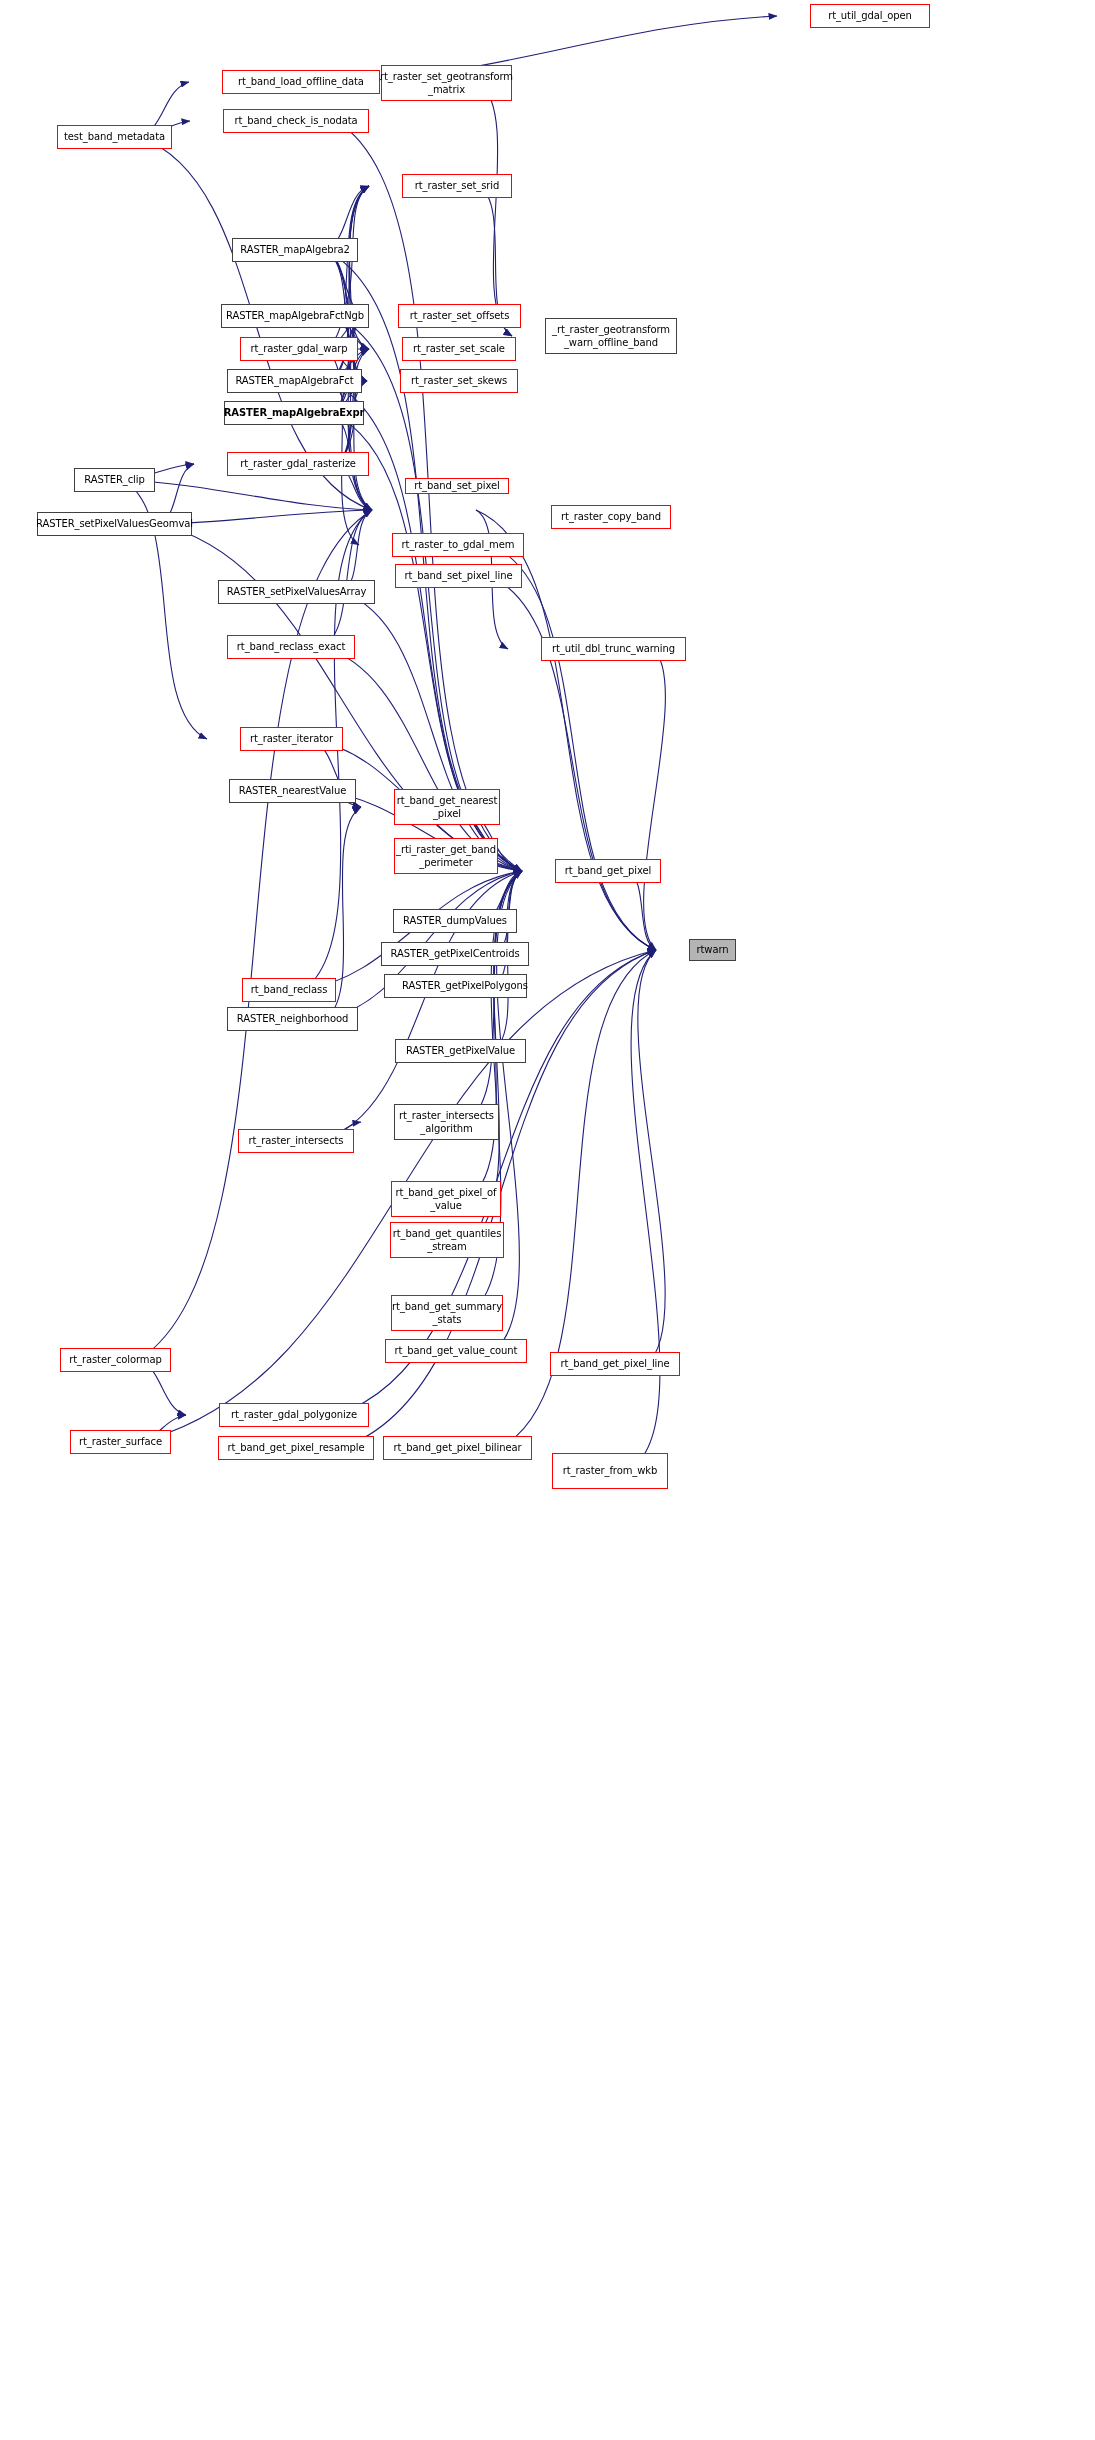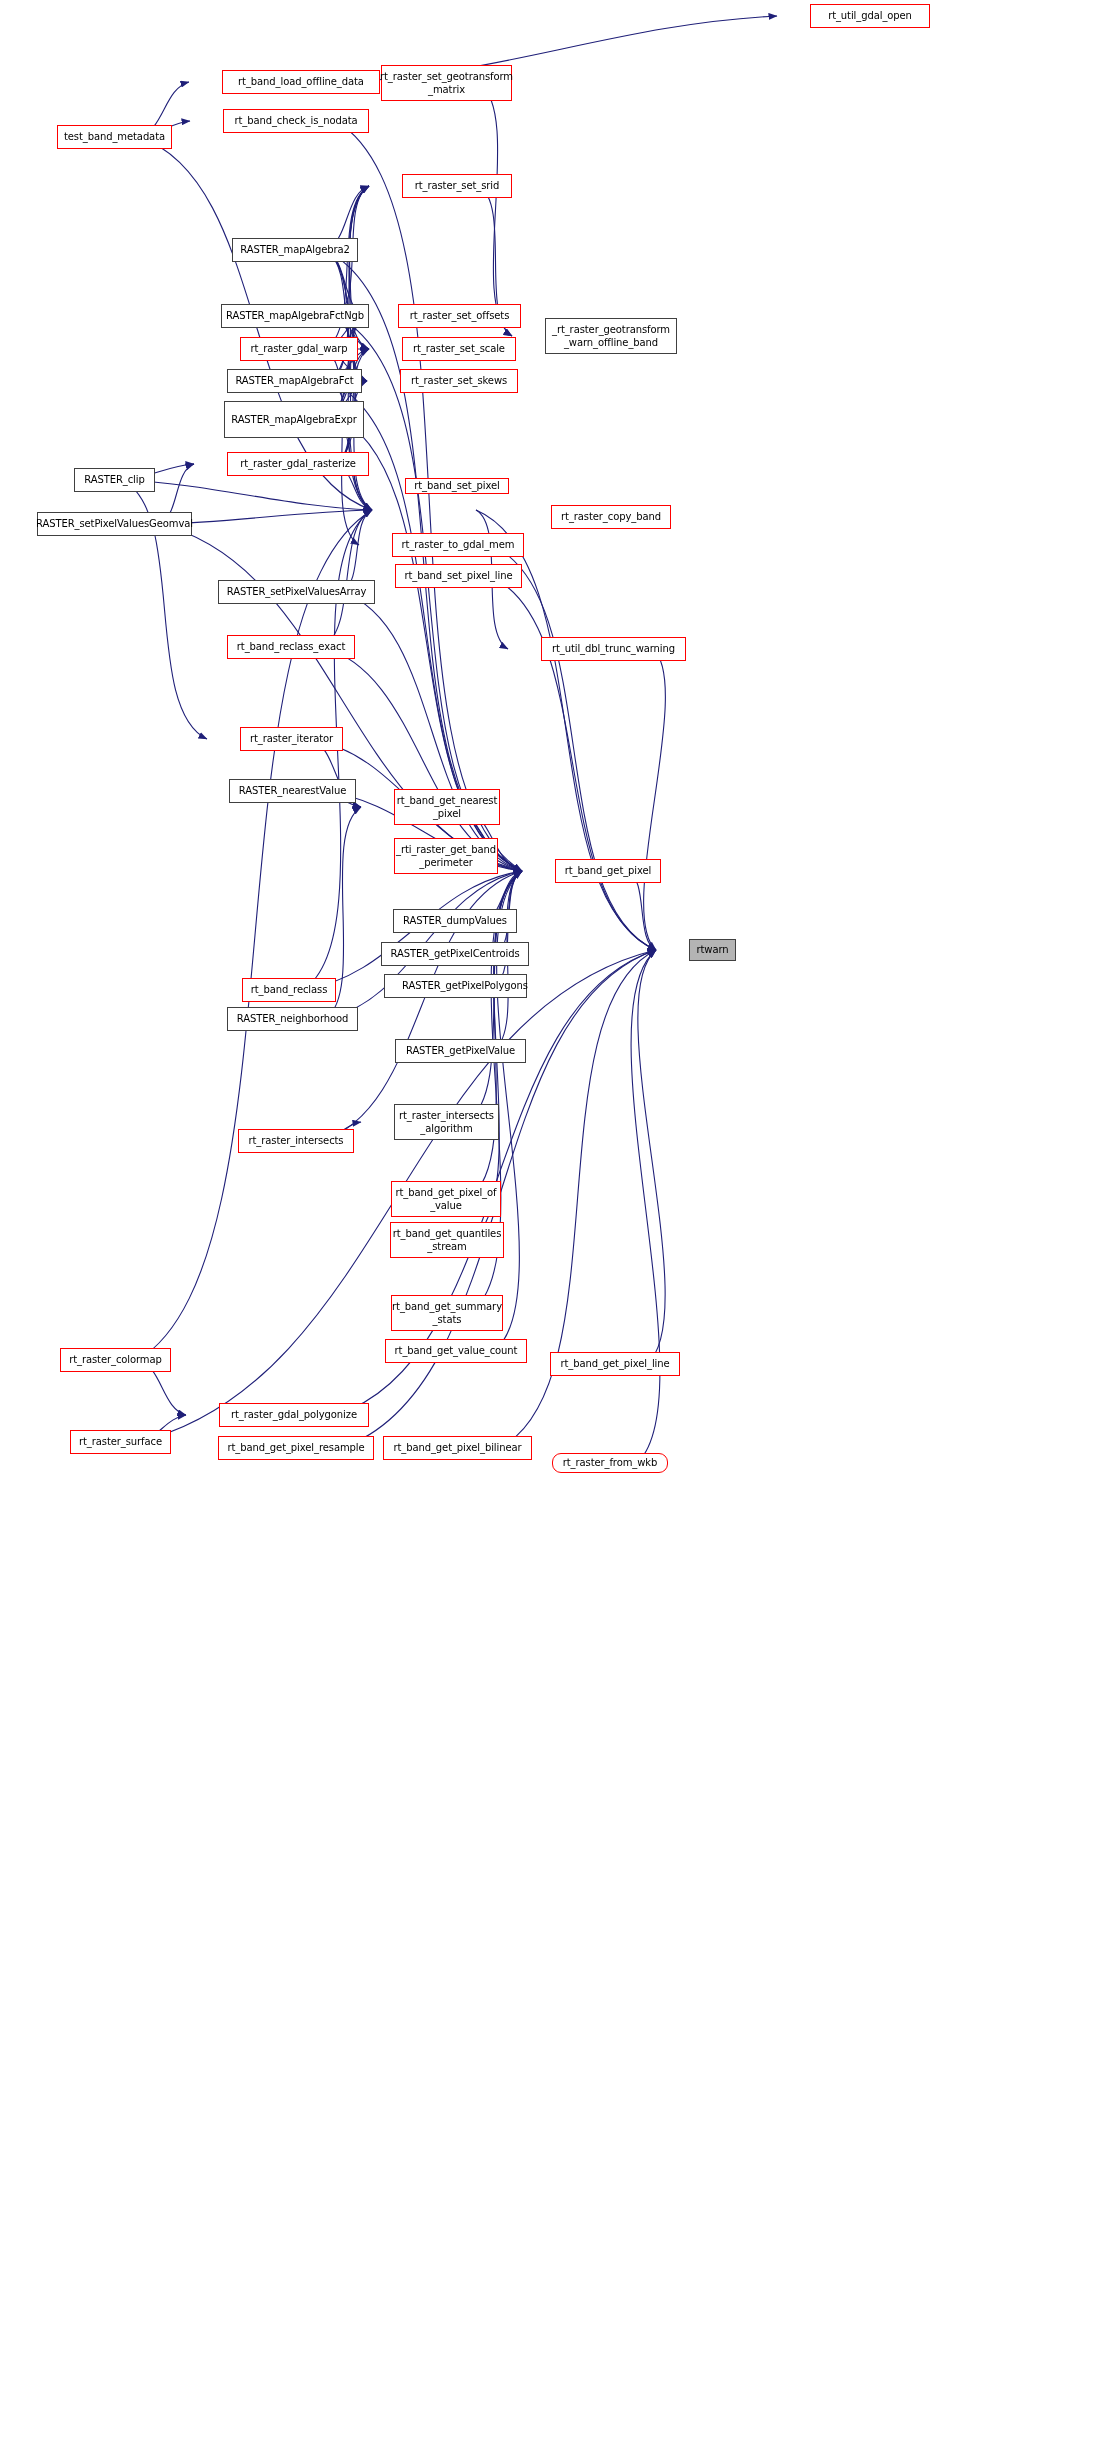--- a/index.html
+++ b/index.html
@@ -162,21 +162,21 @@
       <div class="node red" style="left: 369px; top: 174px; width: 110px; height: 24px;">rt_raster_set_srid</div>
       <div class="node black" style="left: 199px; top: 238px; width: 126px; height: 24px;">RASTER_mapAlgebra2</div>
       <div class="node black" style="left: 188px; top: 304px; width: 148px; height: 24px; text-align: right;">RASTER_mapAlgebraFctNgb</div>
       <div class="node red" style="left: 365px; top: 304px; width: 123px; height: 24px;">rt_raster_set_offsets</div>
       <div class="node black" style="left: 512px; top: 318px; width: 132px; height: 36px;">_rt_raster_geotransform
 _warn_offline_band</div>
       <div class="node red" style="left: 207px; top: 337px; width: 118px; height: 24px;">rt_raster_gdal_warp</div>
       <div class="node red" style="left: 369px; top: 337px; width: 114px; height: 24px;">rt_raster_set_scale</div>
       <div class="node black" style="left: 194px; top: 369px; width: 135px; height: 24px;">RASTER_mapAlgebraFct</div>
       <div class="node red" style="left: 367px; top: 369px; width: 118px; height: 24px;">rt_raster_set_skews</div>
-      <div class="node black" style="left: 191px; top: 401px; width: 140px; height: 37px;">RASTER_mapAlgebraExpr</div>
+      <div class="node black" style="left: 191px; top: 401px; width: 140px; height: 24px; font-weight: bold;">RASTER_mapAlgebraExpr</div>
       <div class="node red" style="left: 194px; top: 452px; width: 142px; height: 24px;">rt_raster_gdal_rasterize</div>
       <div class="node black" style="left: 41px; top: 468px; width: 81px; height: 24px;">RASTER_clip</div>
       <div class="node red" style="left: 372px; top: 478px; width: 104px; height: 16px; text-align: center;">rt_band_set_pixel</div>
       <div class="node red" style="left: 518px; top: 505px; width: 120px; height: 24px;">rt_raster_copy_band</div>
       <div class="node black" style="left: 4px; top: 512px; width: 155px; height: 24px;">RASTER_setPixelValuesGeomval</div>
       <div class="node red" style="left: 359px; top: 533px; width: 132px; height: 24px;">rt_raster_to_gdal_mem</div>
       <div class="node red" style="left: 362px; top: 564px; width: 127px; height: 24px;">rt_band_set_pixel_line</div>
       <div class="node black" style="left: 185px; top: 580px; width: 157px; height: 24px;">RASTER_setPixelValuesArray</div>
       <div class="node red" style="left: 194px; top: 635px; width: 128px; height: 24px;">rt_band_reclass_exact</div>
       <div class="node red" style="left: 508px; top: 637px; width: 145px; height: 24px;">rt_util_dbl_trunc_warning</div>
@@ -203,15 +203,15 @@
 _stream</div>
       <div class="node red" style="left: 358px; top: 1295px; width: 112px; height: 36px;">rt_band_get_summary
 _stats</div>
       <div class="node red" style="left: 352px; top: 1339px; width: 142px; height: 24px;">rt_band_get_value_count</div>
       <div class="node red" style="left: 27px; top: 1348px; width: 111px; height: 24px;">rt_raster_colormap</div>
       <div class="node red" style="left: 517px; top: 1352px; width: 130px; height: 24px;">rt_band_get_pixel_line</div>
       <div class="node red" style="left: 186px; top: 1403px; width: 150px; height: 24px;">rt_raster_gdal_polygonize</div>
       <div class="node red" style="left: 37px; top: 1430px; width: 101px; height: 24px;">rt_raster_surface</div>
       <div class="node red" style="left: 185px; top: 1436px; width: 156px; height: 24px;">rt_band_get_pixel_resample</div>
       <div class="node red" style="left: 350px; top: 1436px; width: 149px; height: 24px;">rt_band_get_pixel_bilinear</div>
-      <div class="node red" style="left: 519px; top: 1453px; width: 116px; height: 20px; border-radius: 9px;">rt_raster_from_wkb</div>
+      <div class="node red" style="left: 519px; top: 1453px; width: 116px; height: 36px;">rt_raster_from_wkb</div>
     </div>
 </div>
 
 </body></html>

